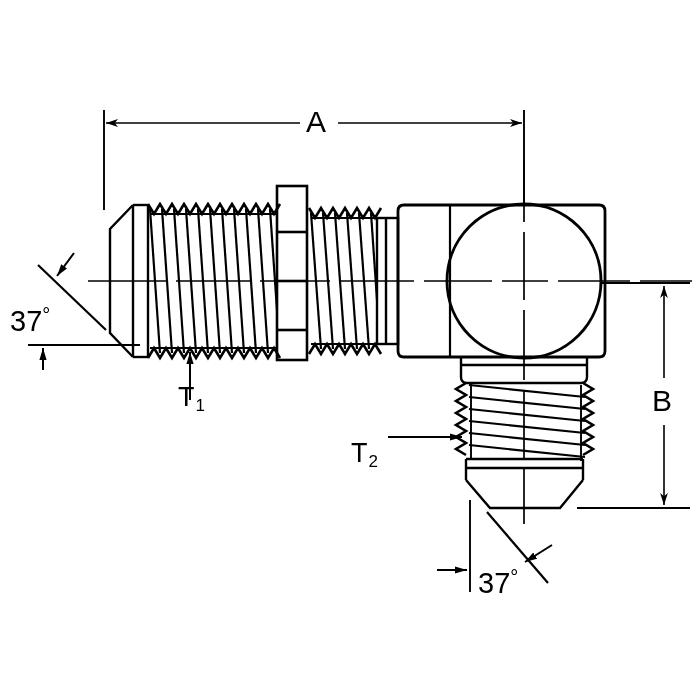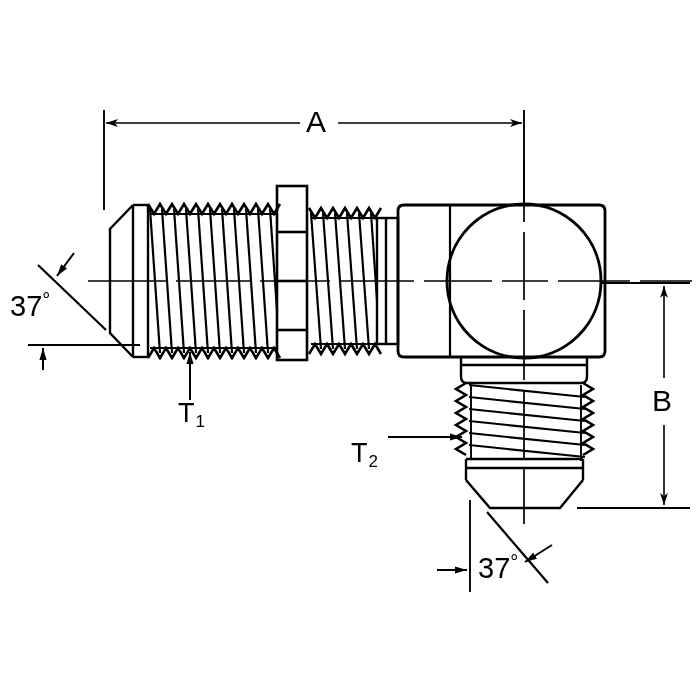--- a/index.html
+++ b/index.html
@@ -34,20 +34,21 @@
     white-space: nowrap;
     user-select: none;
   }
   .lbl-dim {
     font-size: 30px;
     font-weight: 400;
   }
   .lbl-ang {
     font-size: 29px;
     font-weight: 400;
+    margin-top: 15px;
   }
   .lbl-t {
     font-size: 27px;
     font-weight: 400;
   }
   .lbl-t .sub {
     font-size: 17px;
     vertical-align: -0.28em;
     padding-left: 1px;
   }
@@ -242,21 +243,21 @@
   <div class="lbl lbl-dim" style="left:652px; top:386px;">B</div>
 
   <div class="lbl lbl-ang" style="left:10px; top:290px;">
     <span>37</span><span class="deg">°</span>
   </div>
 
   <div class="lbl lbl-ang" style="left:478px; top:552px;">
     <span>37</span><span class="deg">°</span>
   </div>
 
-  <div class="lbl lbl-t" style="left:178px; top:400px;">
+  <div class="lbl lbl-t" style="left:178px; top:384px;">
     <span>T</span><span class="sub">1</span>
   </div>
 
   <div class="lbl lbl-t" style="left:351px; top:440px;">
     <span>T</span><span class="sub">2</span>
   </div>
 
 </div>
 
 </body></html>

